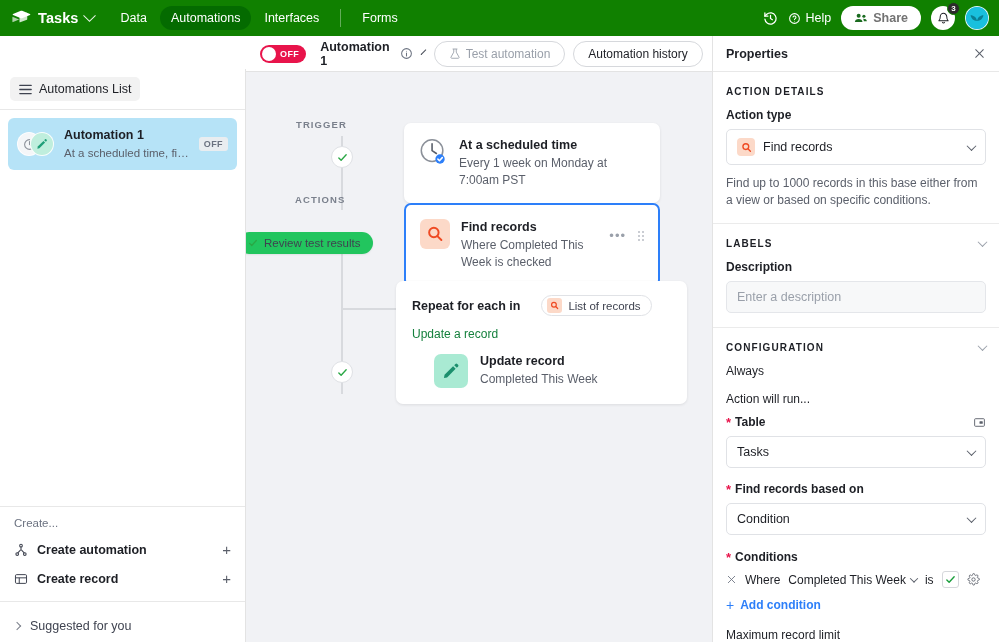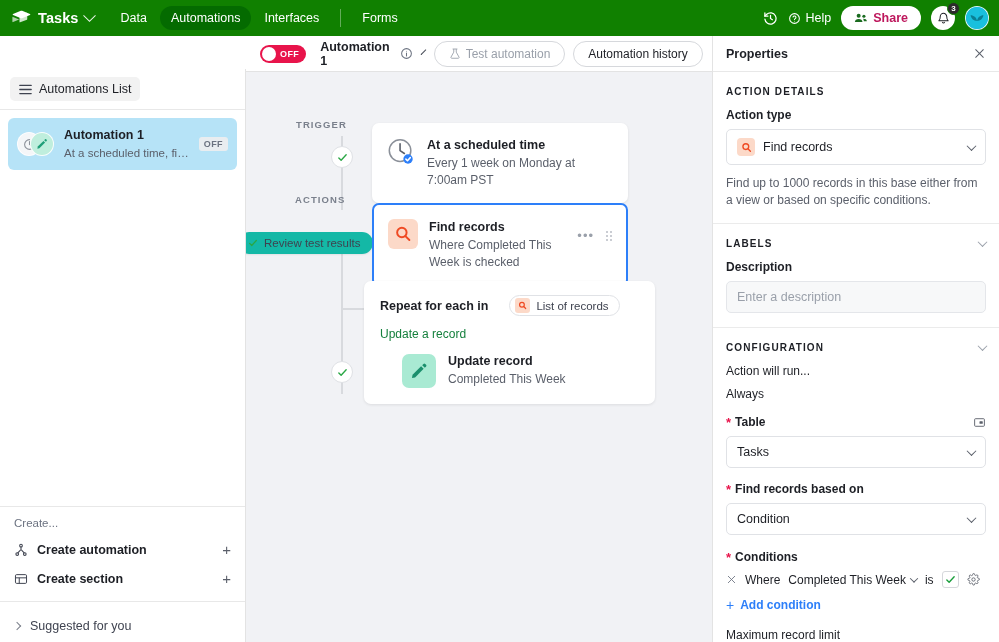--- a/index.html
+++ b/index.html
@@ -36,21 +36,21 @@
     font-size: 12.5px; color: #ffffff; padding: 5px 11px;
     border-radius: 13px; cursor: pointer; white-space: nowrap;
   }
   .nav-item.active { background: #046b00; }
   .nav-sep { width:1px; height:18px; background: rgba(255,255,255,.35); margin: 0 8px; }
   .topbar-right { margin-left: auto; display: flex; align-items: center; gap: 10px; }
   .tb-icon { display:flex; align-items:center; justify-content:center; cursor:pointer; color:#fff; }
   .help { display:flex; align-items:center; gap:5px; font-size:12.5px; color:#fff; cursor:pointer; }
   .share-btn {
     display:flex; align-items:center; gap:5px;
-    background:#ffffff; color:#be185d; font-size:12.5px; font-weight:bold;
+    background:#ffffff; color:#737373; font-size:12.5px; font-weight:bold;
     padding: 5px 13px; border-radius: 14px; cursor:pointer;
   }
   .bell-btn {
     position:relative; width:24px; height:24px; border-radius:50%;
     background:#fff; display:flex; align-items:center; justify-content:center; cursor:pointer;
   }
   .bell-badge {
     position:absolute; top:-4px; right:-5px; min-width:13px; height:13px;
     background:#2b2b2b; color:#fff; font-size:8px; font-weight:bold;
     border-radius:7px; display:flex; align-items:center; justify-content:center;
@@ -153,27 +153,28 @@
     position:absolute; width:22px; height:22px; border-radius:50%;
     background:#fff; border:1px solid #dfe1e5;
     display:flex; align-items:center; justify-content:center;
   }
   .sec-label {
     position:absolute; font-size:9.5px; font-weight:bold; color:#7a808c;
     letter-spacing:1.1px;
   }
   .test-pill {
     position:absolute; display:flex; align-items:center; gap:6px;
-    background:#14b8a6; border-radius:14px; padding:5px 12px 5px 10px;
+    background:#22c55e; border-radius:14px; padding:5px 12px 5px 10px;
     font-size:11.5px; color:#3f4350; white-space:nowrap; cursor:pointer;
     box-shadow: 0 1px 2px rgba(0,0,0,.07);
   }
   .card {
     position:absolute; background:#fff; border-radius:7px;
     box-shadow: 0 1px 3px rgba(0,0,0,.09);
+    margin-left: 32px;
   }
   .card-row { display:flex; align-items:flex-start; gap:11px; padding:14px 14px; }
   .sq-icon {
     width:30px; height:30px; border-radius:6px; flex:0 0 30px;
     display:flex; align-items:center; justify-content:center;
   }
   .sq-icon.peach { background:#fcd9c8; }
   .sq-icon.mint  { background:#a9ead3; }
   .clock-icon { position:relative; width:30px; height:30px; flex:0 0 30px; }
   .card-title { font-size:12.5px; font-weight:bold; color:#1d1f25; line-height:17px; }
@@ -385,21 +386,21 @@
             </svg>
           <span>Create automation</span>
           <span class="plus">+</span>
         </div>
 
         <div class="create-row">
           <svg width="14" height="14" viewBox="0 0 24 24" fill="none" stroke="#3f4350" stroke-width="1.7">
               <rect x="2.5" y="4.5" width="19" height="15" rx="2"></rect>
               <path d="M2.5 10h19M9 10v9.5"></path>
             </svg>
-          <span>Create section</span>
+          <span>Create record</span>
           <span class="plus">+</span>
         </div>
 
         <div class="sb-divider" style="margin-top:8px"></div>
         <div class="suggest-row">
           <span class="chev-right"></span>
           <span>Suggested for you</span>
         </div>
       </div>
     </div>
@@ -579,22 +580,22 @@
           </div>
           <input class="text-input" value="" placeholder="Enter a description" style="">
         </div>
 
         <div class="sect">
           <div class="sect-head">
             <span class="sect-title">CONFIGURATION</span>
             <span class="sect-chev"></span>
           </div>
 
+          <div class="kv sub" style="margin-bottom:14px">Always</div>
           <div class="kv">Action will run...</div>
-          <div class="kv sub" style="margin-bottom:14px">Always</div>
 
           <div class="field-label">
             <span class="req">*</span>
             <span>Table</span>
             <span class="expand-ic">
               <svg width="13" height="13" viewBox="0 0 24 24" fill="none" stroke="#5a5f6a" stroke-width="1.7">
                   <rect x="3" y="5" width="18" height="14" rx="1.6"></rect>
                   <rect x="12" y="9.5" width="6" height="5" rx="1" fill="#5a5f6a" stroke="none"></rect>
                 </svg>
             </span>

